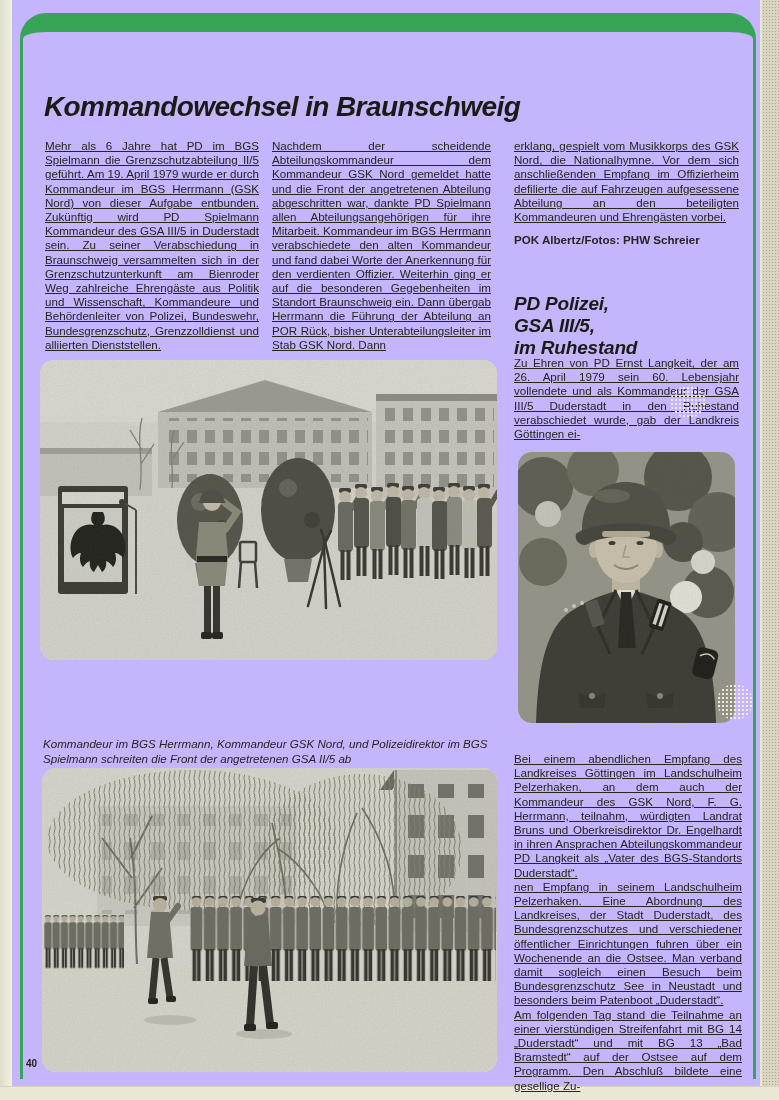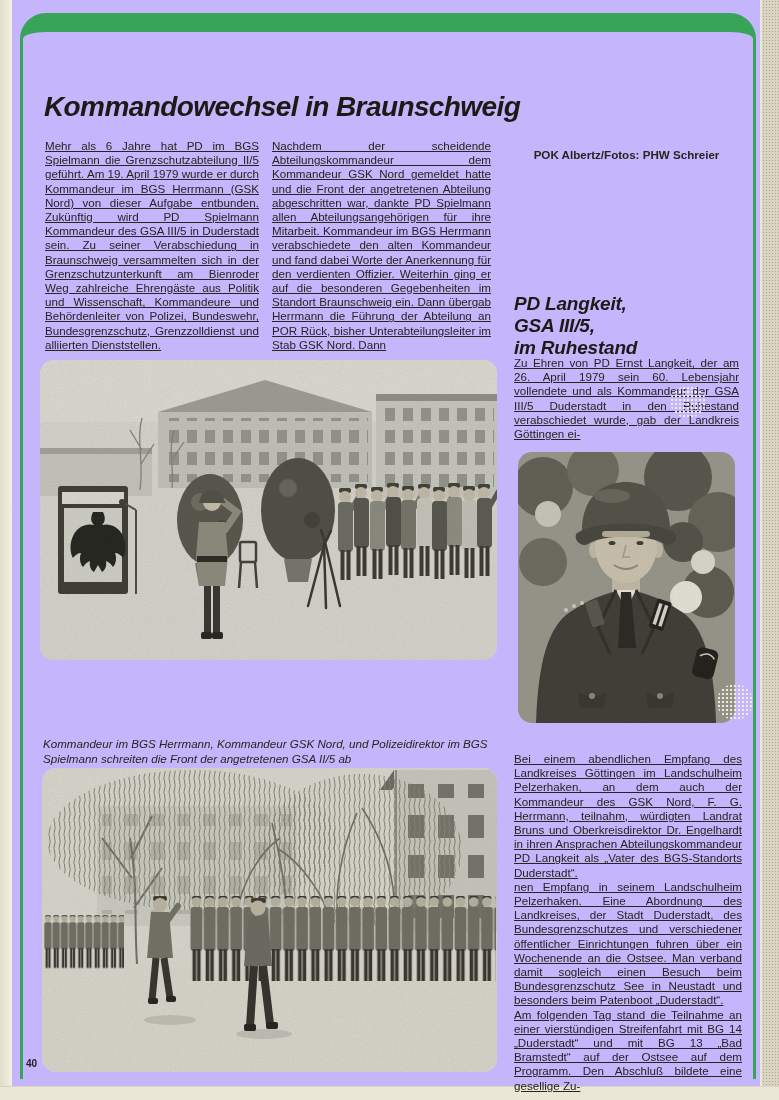--- a/index.html
+++ b/index.html
@@ -16,21 +16,21 @@
   .frame{position:absolute;left:20px;top:13px;width:736px;height:1066px;box-sizing:border-box;
         border-top:19px solid #38a457;border-left:3px solid #38a457;border-right:3px solid #38a457;
         border-bottom:none;border-radius:26px 26px 0 0;pointer-events:none;}
   .title{position:absolute;left:44px;top:74px;font-size:28px;line-height:28px;
         font-weight:bold;font-style:italic;letter-spacing:-0.6px;color:#1b1a15;}
   .body-text{font-size:11.6px;line-height:14.2px;text-align:justify;}
   .body-text p{margin:0;text-decoration:underline;}
   .col1{position:absolute;left:45px;top:139px;width:214px;}
   .col2{position:absolute;left:272px;top:139px;width:219px;}
   .col3top{position:absolute;left:514px;top:139px;width:225px;}
-  .credit{text-align:center;font-size:11.6px;margin-top:9px;font-weight:bold;color:#26251f;}
+  .credit{text-align:left;font-size:11.6px;margin-top:9px;font-weight:bold;color:#26251f;}
   .headline2{position:absolute;left:514px;top:277px;font-size:19px;line-height:22px;
         font-weight:bold;font-style:italic;letter-spacing:-0.2px;color:#1b1a15;}
   .intro{position:absolute;left:514px;top:356px;width:225px;}
   .col3bottom{position:absolute;left:514px;top:752px;width:228px;}
   .photo{position:absolute;border-radius:14px;overflow:hidden;background:#d7d6ce;}
   .photo svg{display:block;}
   .photo-ceremony{left:40px;top:360px;width:457px;height:300px;}
   .photo-troops{left:42px;top:768px;width:455px;height:304px;}
   .photo-portrait{left:518px;top:452px;width:217px;height:271px;}
   .caption{position:absolute;font-style:italic;font-size:11.6px;line-height:14.6px;color:#26251f;}
@@ -56,25 +56,26 @@
     <span>Kommandowechsel in Braunschweig</span><br>
   </h1>
 
   <div class="col1 body-text">
     <p>Mehr als 6 Jahre hat PD im BGS Spielmann die Grenzschutzabteilung II/5 geführt. Am 19. April 1979 wurde er durch Kommandeur im BGS Herrmann (GSK Nord) von dieser Aufgabe entbunden. Zukünftig wird PD Spielmann Kommandeur des GSA III/5 in Duderstadt sein. Zu seiner Verabschiedung in Braunschweig versammelten sich in der Grenzschutzunterkunft am Bienroder Weg zahlreiche Ehrengäste aus Politik und Wissenschaft, Kommandeure und Behördenleiter von Polizei, Bundeswehr, Bundesgrenzschutz, Grenzzolldienst und alliierten Dienststellen.</p>
   </div>
   <div class="col2 body-text">
     <p>Nachdem der scheidende Abteilungskommandeur dem Kommandeur GSK Nord gemeldet hatte und die Front der angetretenen Abteilung abgeschritten war, dankte PD Spielmann allen Abteilungsangehörigen für ihre Mitarbeit. Kommandeur im BGS Herrmann verabschiedete den alten Kommandeur und fand dabei Worte der Anerkennung für den verdienten Offizier. Weiterhin ging er auf die besonderen Gegebenheiten im Standort Braunschweig ein. Dann übergab Herrmann die Führung der Abteilung an POR Rück, bisher Unterabteilungsleiter im Stab GSK Nord. Dann</p>
   </div>
   <div class="col3top body-text">
+    <p>erklang, gespielt vom Musikkorps des GSK Nord, die Nationalhymne. Vor dem sich anschließenden Empfang im Offizierheim defilierte die auf Fahrzeugen aufgesessene Abteilung an den beteiligten Kommandeuren und Ehrengästen vorbei.</p>
     <div class="credit">POK Albertz/Fotos: PHW Schreier</div>
   </div>
 
   <h2 class="headline2">
-    <span>PD Langkeit,</span><br>
+    <span>PD Polizei,</span><br>
     <span>GSA III/5,</span><br>
     <span>im Ruhestand</span>
   </h2>
 
   <div class="intro body-text">
     <p>Zu Ehren von PD Ernst Langkeit, der am 26. April 1979 sein 60. Lebensjahr vollendete und als Kommandeur der GSA III/5 Duderstadt in den Ruhestand verabschiedet wurde, gab der Landkreis Göttingen ei-</p>
   </div>
 
   <div class="photo photo-ceremony">
     <svg width="457" height="300" viewBox="0 0 457 300">

